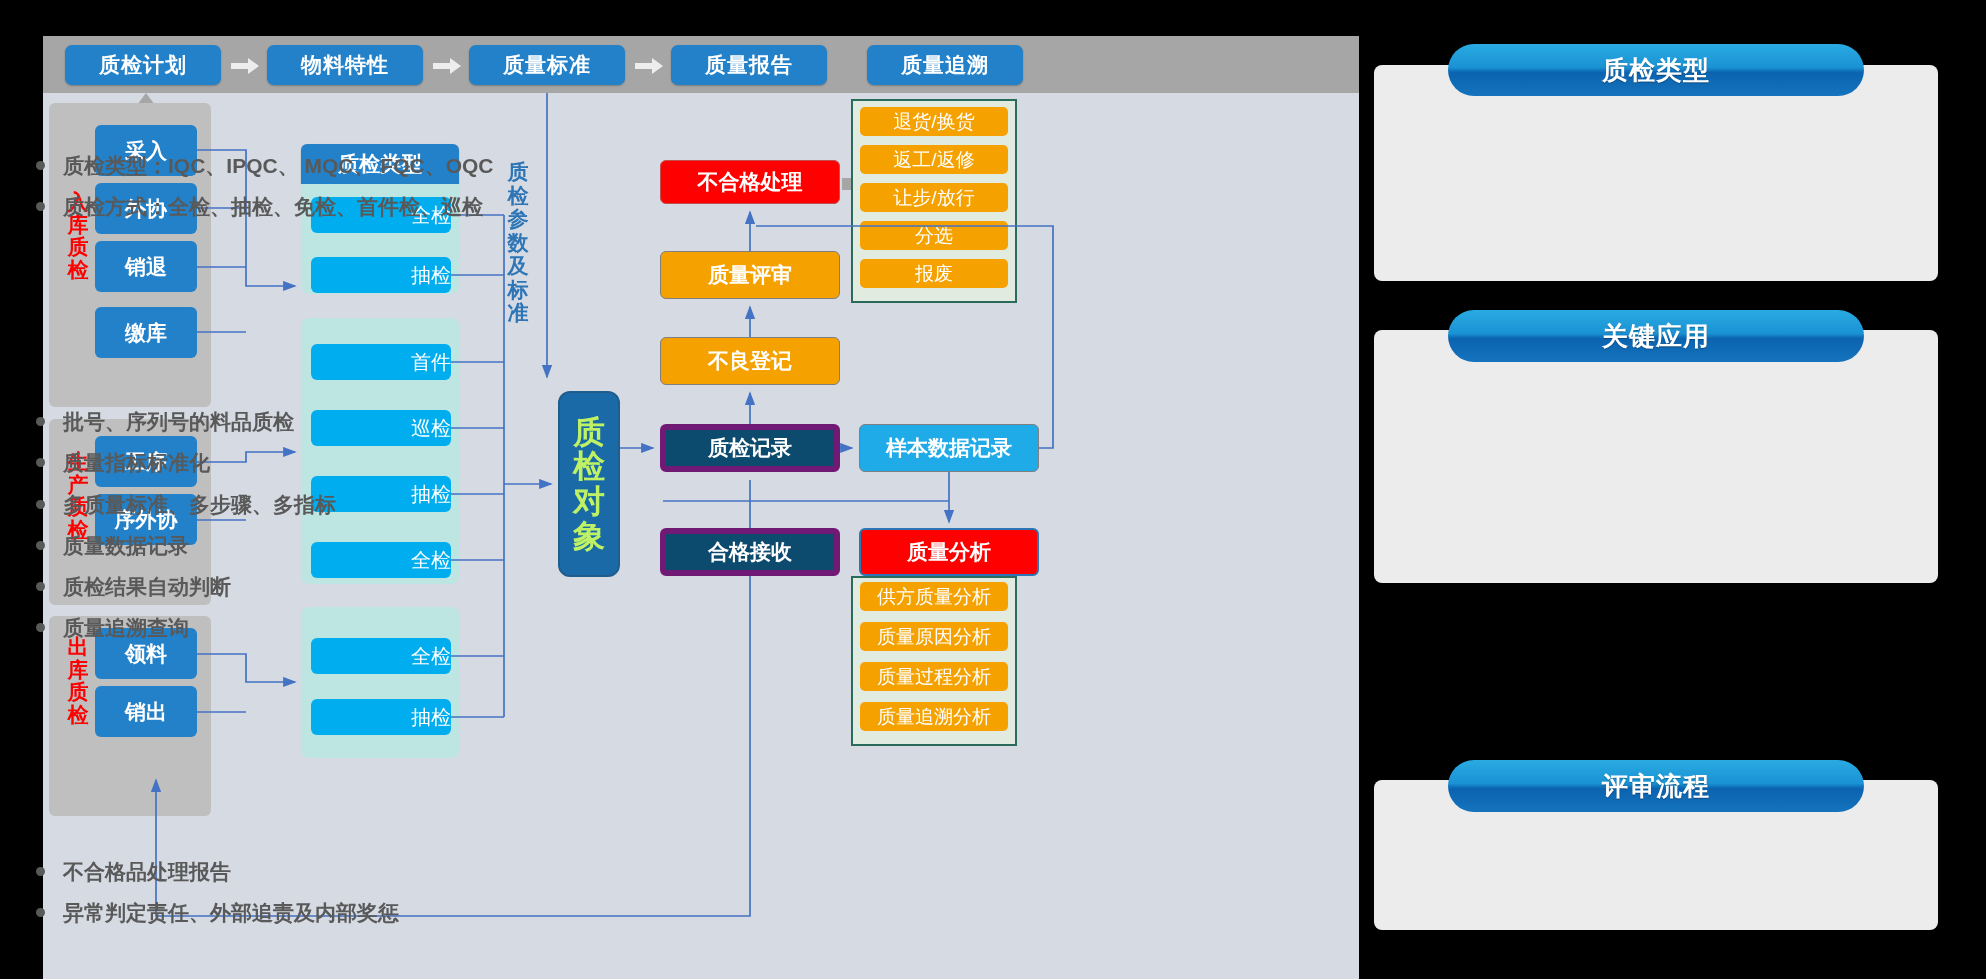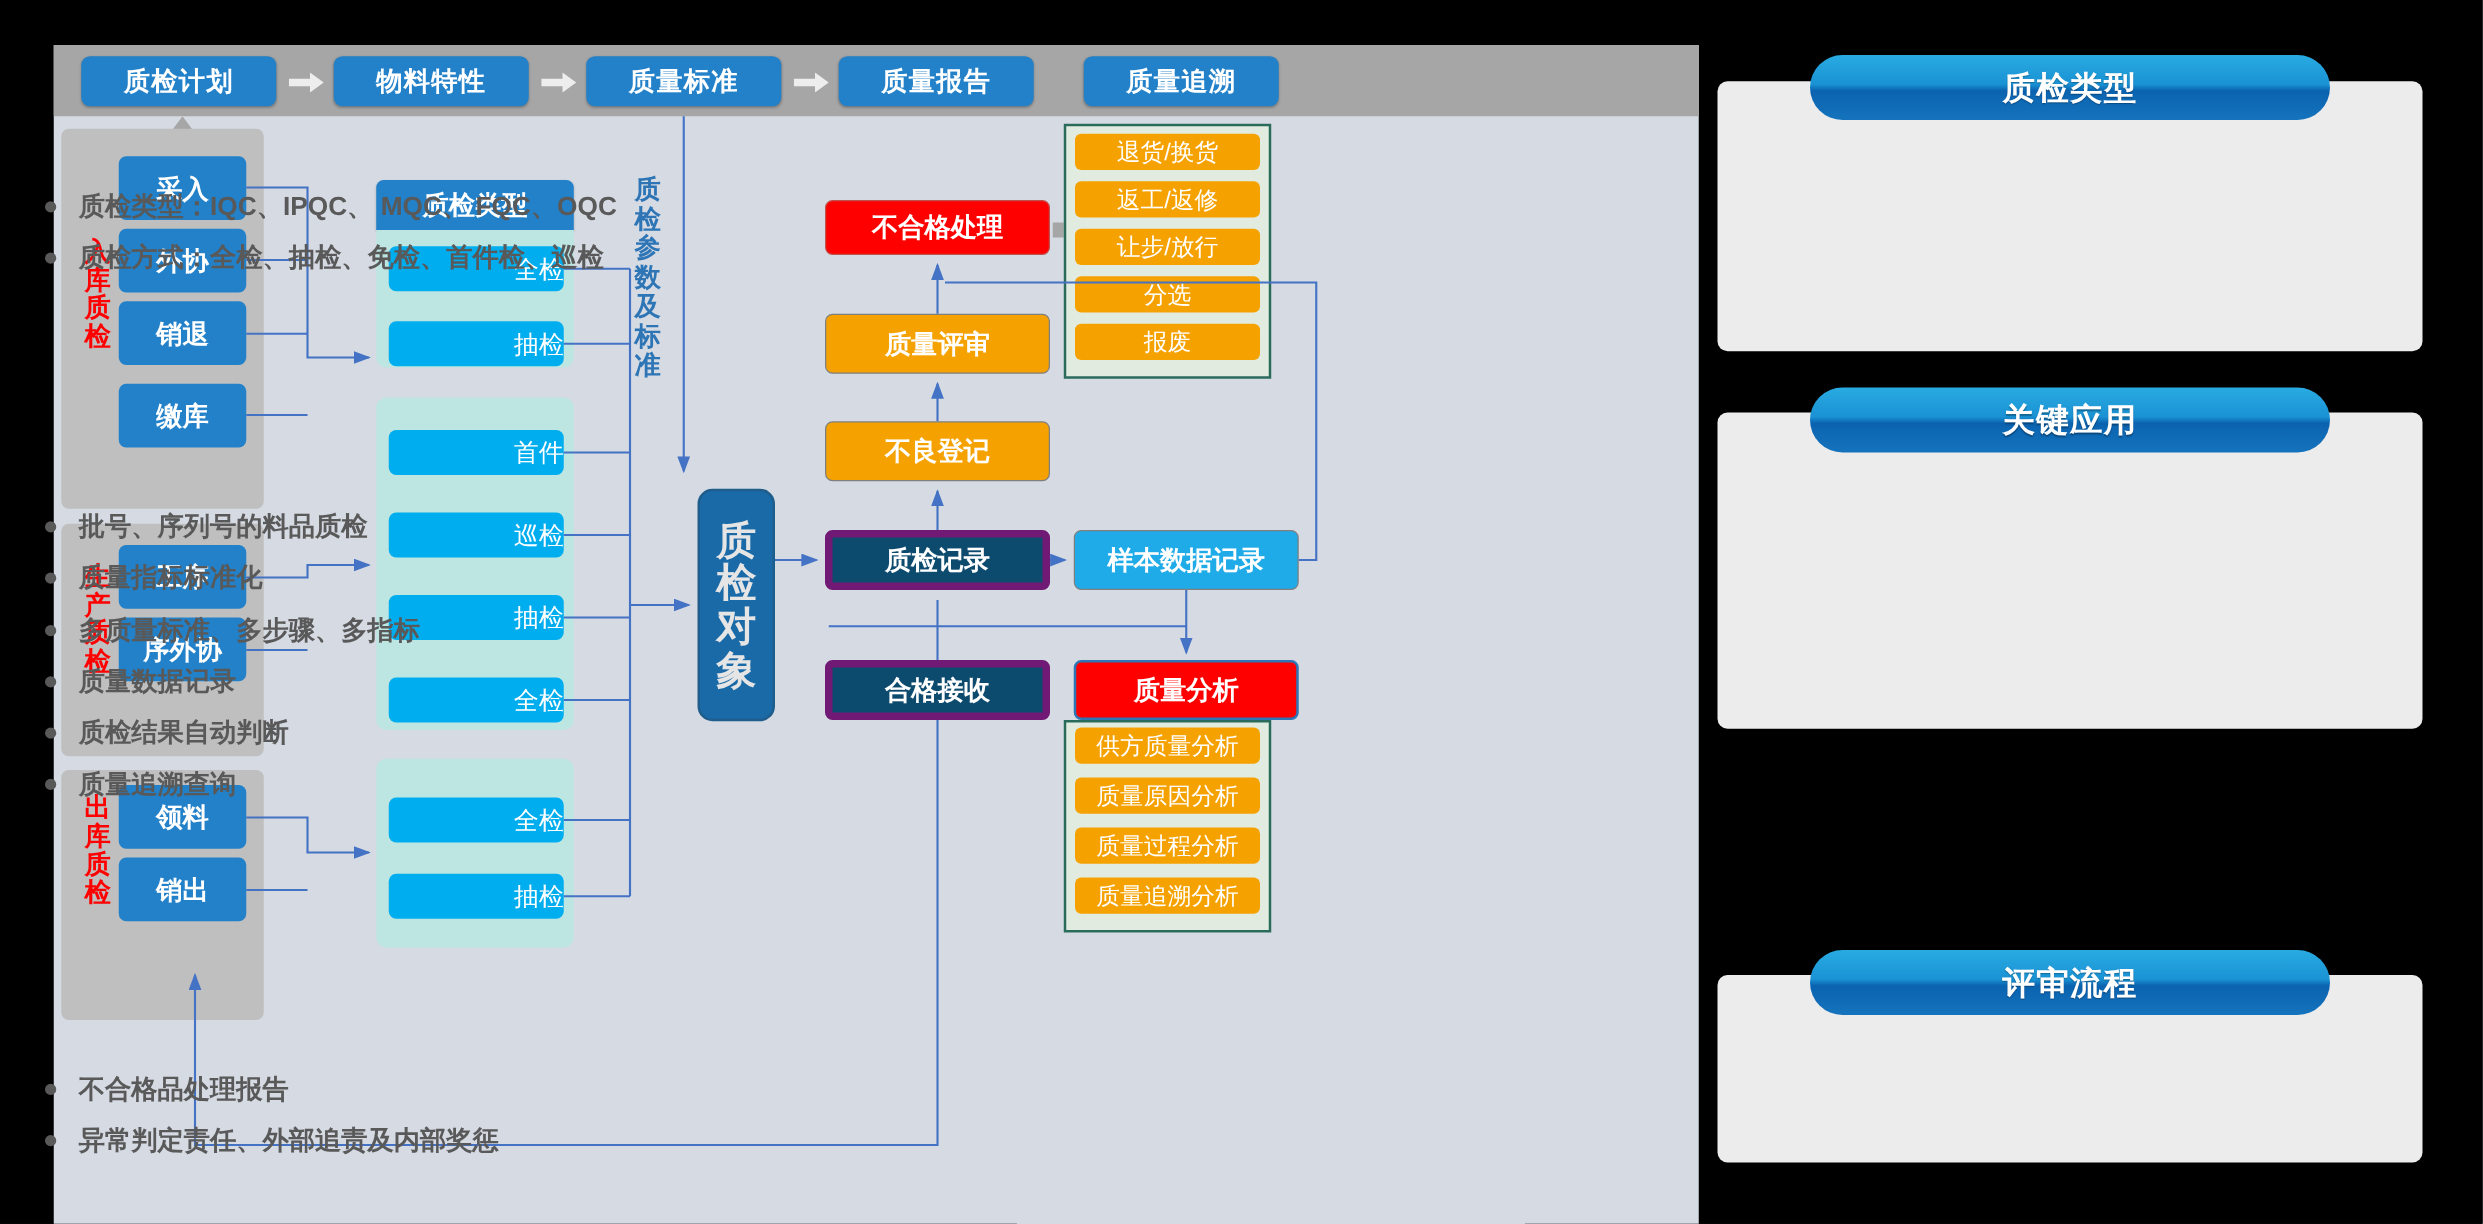--- a/index.html
+++ b/index.html
@@ -73,28 +73,29 @@
     background: #00aeef; border-radius: 6px;
     color: #fff; font-size: 20px;
     display: flex; align-items: center; justify-content: flex-end;
   }
 
   
   .vlabel {
     position: absolute; color: #2e75b6; font-weight: bold;
     font-size: 21px; width: 24px; text-align: center; line-height: 1.12;
     word-break: break-all;
+    margin-top: 20px;
   }
 
   
   .obj-box {
     position: absolute; left: 515px; top: 355px;
     width: 62px; height: 186px;
     background: #1a6aa8; border: 2px solid #1f5d8c; border-radius: 12px;
-    color: #e5e5e5; font-weight: bold; font-size: 32px;
+    color: #bef264; font-weight: bold; font-size: 32px;
     display: flex; align-items: center; justify-content: center;
     line-height: 1.08; text-align: center;
     padding: 0 6px;
   }
 
   
   .pbox {
     position: absolute; border-radius: 6px;
     display: flex; align-items: center; justify-content: center;
     color: #fff; font-weight: bold; font-size: 21px;

